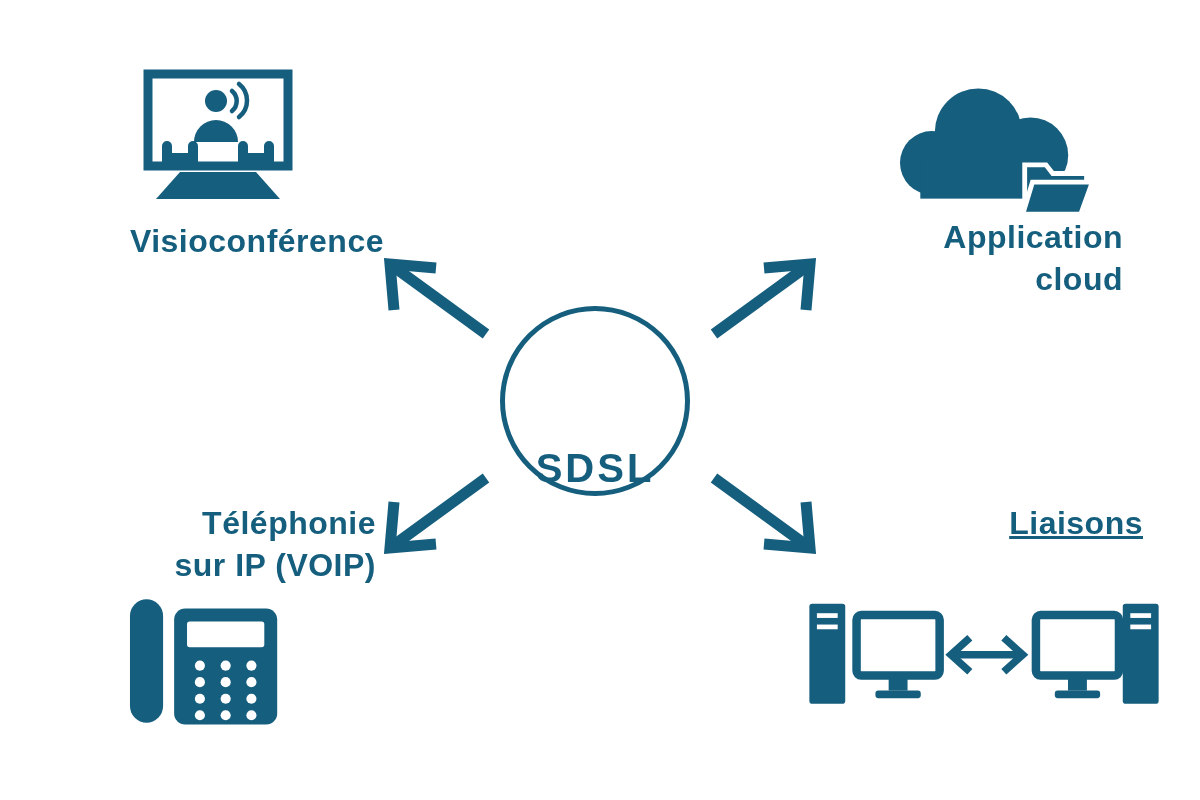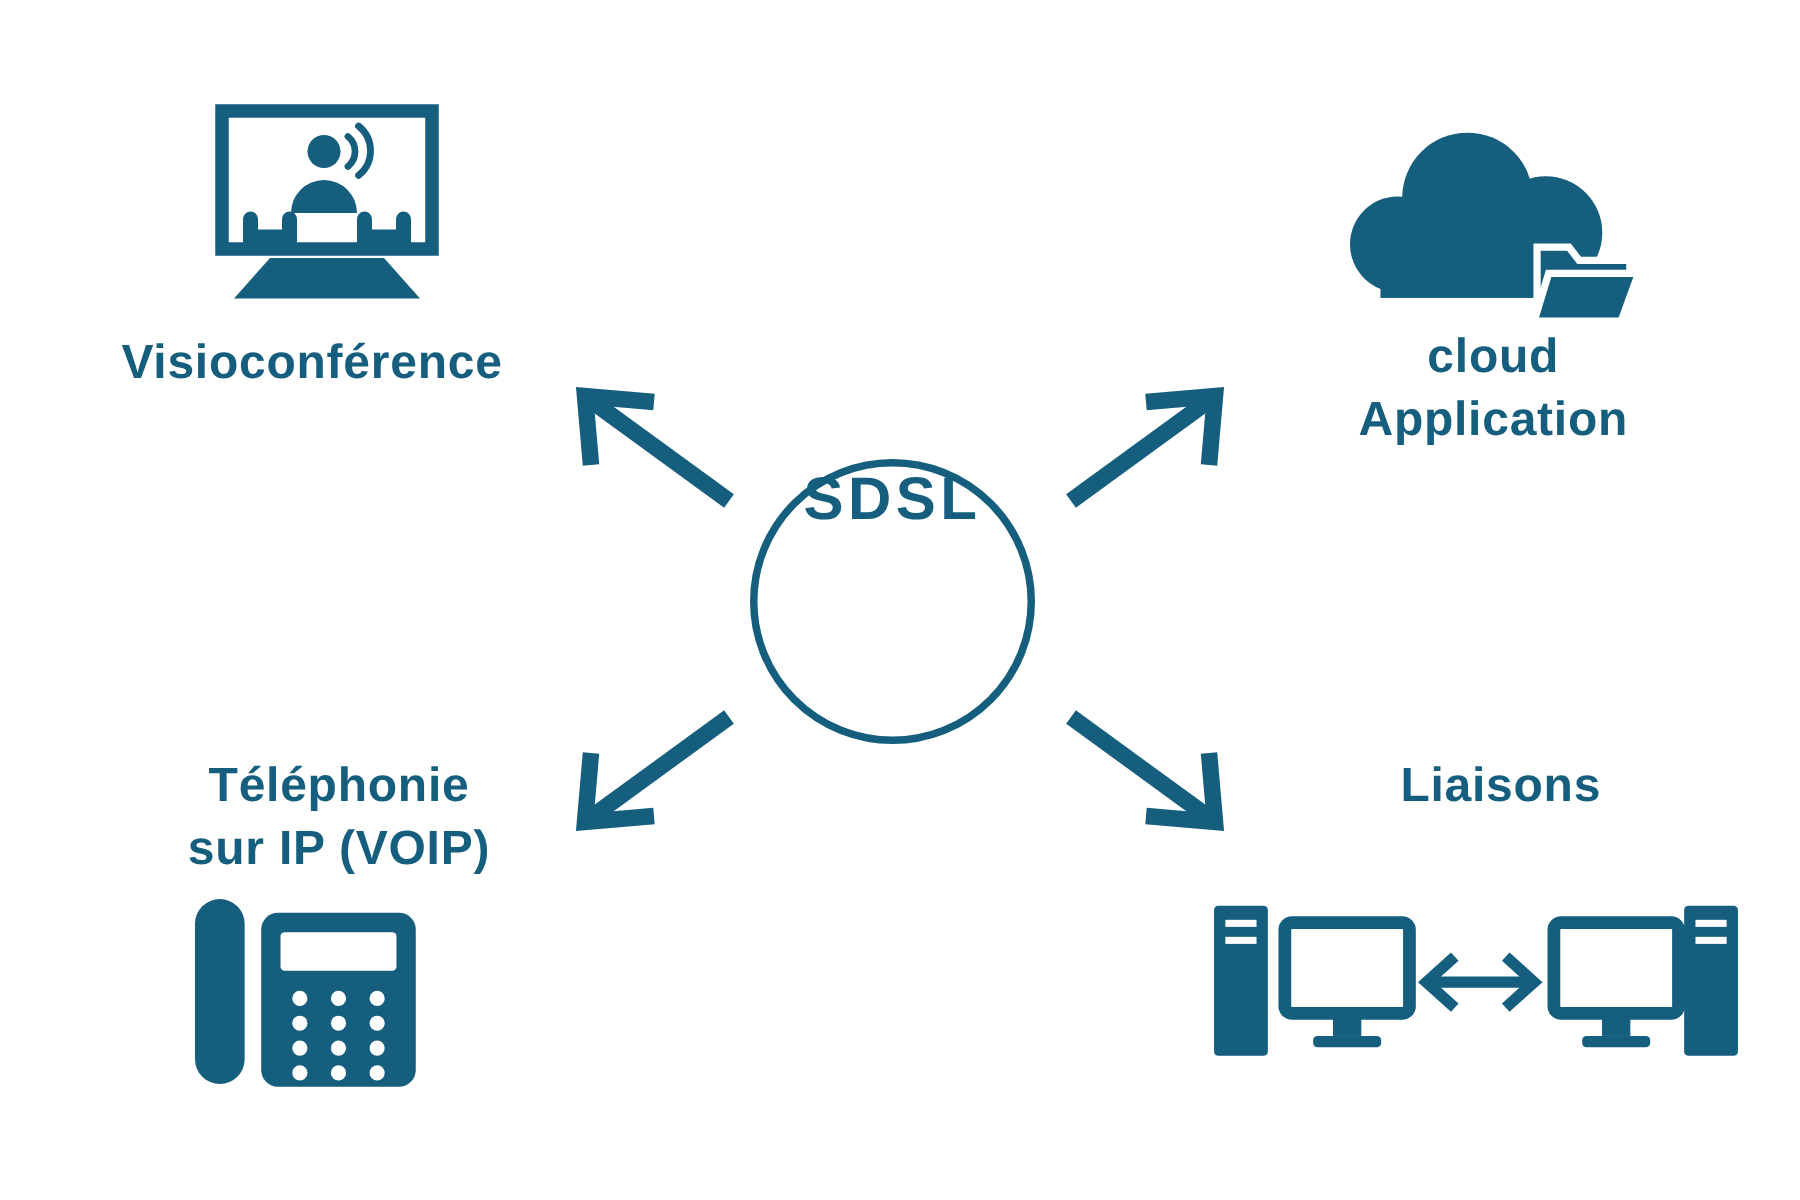--- a/index.html
+++ b/index.html
@@ -14,34 +14,34 @@
     height: 800px;
     background: var(--bg);
     overflow: hidden;
   }
   .label {
     position: absolute;
     color: var(--accent);
     font-weight: bold;
     font-size: 32px;
     line-height: 42px;
-    text-align: center;
+    text-align: right;
     letter-spacing: 0.5px;
     white-space: nowrap;
   }
   .icon-box { position: absolute; color: var(--accent); }
   .icon-box svg { display:block; width:100%; height:100%; }
 
   .sdsl-circle {
     position: absolute;
     left: 500px; top: 306px;
     width: 190px; height: 190px;
     border: 5px solid var(--accent);
     border-radius: 50%;
-    display: flex; align-items: flex-start; justify-content: center;
+    display: flex; align-items: flex-end; justify-content: center;
   }
   .sdsl-circle .sdsl-text {
     color: var(--accent);
     font-weight: bold;
     font-size: 40px;
     letter-spacing: 3px;
   }
 
   .arrow { position: absolute; width: 120px; height: 92px; color: var(--accent); }
   .arrow svg { display:block; width:100%; height:100%; }
@@ -53,21 +53,21 @@
   
   .visio-icon   { left: 138px;  top: 68px;  width: 160px; height: 140px; }
   .visio-label  { left: 32px;   top: 220px; width: 352px; }
 
   .cloud-icon   { left: 872px;  top: 72px;  width: 230px; height: 145px; }
   .cloud-label  { left: 868px;  top: 216px; width: 255px; }
 
   .voip-label   { left: 76px;   top: 502px; width: 300px; }
   .voip-icon    { left: 122px;  top: 592px; width: 165px; height: 138px; }
 
-  .multi-label  { left: 858px;  top: 502px; width: 285px; }
+  .multi-label  { left: 858px;  top: 502px; width: 285px; text-decoration: underline; }
   .multi-icon   { left: 804px;  top: 600px; width: 360px; height: 118px; }
 </style>
 </head>
 <body>
 
 <div class="canvas">
 
   <div class="icon-box visio-icon">
     <svg viewBox="0 0 160 140" xmlns="http://www.w3.org/2000/svg">
       <rect x="10" y="6" width="140" height="92" fill="none" stroke="currentColor" stroke-width="9"></rect>
@@ -88,22 +88,22 @@
       <circle cx="106" cy="62" r="45" fill="currentColor"></circle>
       <circle cx="160" cy="86" r="39" fill="currentColor"></circle>
       <rect x="46" y="84" width="130" height="47" fill="currentColor"></rect>
       <g>
         <path d="M154 96 h22 l7 9 h35 v42 h-64 z" fill="currentColor" stroke="#FFFFFF" stroke-width="5"></path>
         <path d="M162 114 h62 l-12 33 h-60 z" fill="currentColor" stroke="#FFFFFF" stroke-width="5"></path>
       </g>
     </svg>
   </div>
   <div class="label cloud-label">
+    <div>Application</div>
     <div>cloud</div>
-    <div>Application</div>
   </div>
 
   <div class="sdsl-circle">
     <span class="sdsl-text">SDSL</span>
   </div>
 
   <div class="arrow tl">
     <svg viewBox="0 0 120 92" xmlns="http://www.w3.org/2000/svg">
       <path d="M12 82 L104 15" stroke="currentColor" stroke-width="11" fill="none"></path>
       <polyline points="62,16 108,12 104,58" stroke="currentColor" stroke-width="11" fill="none"></polyline>

